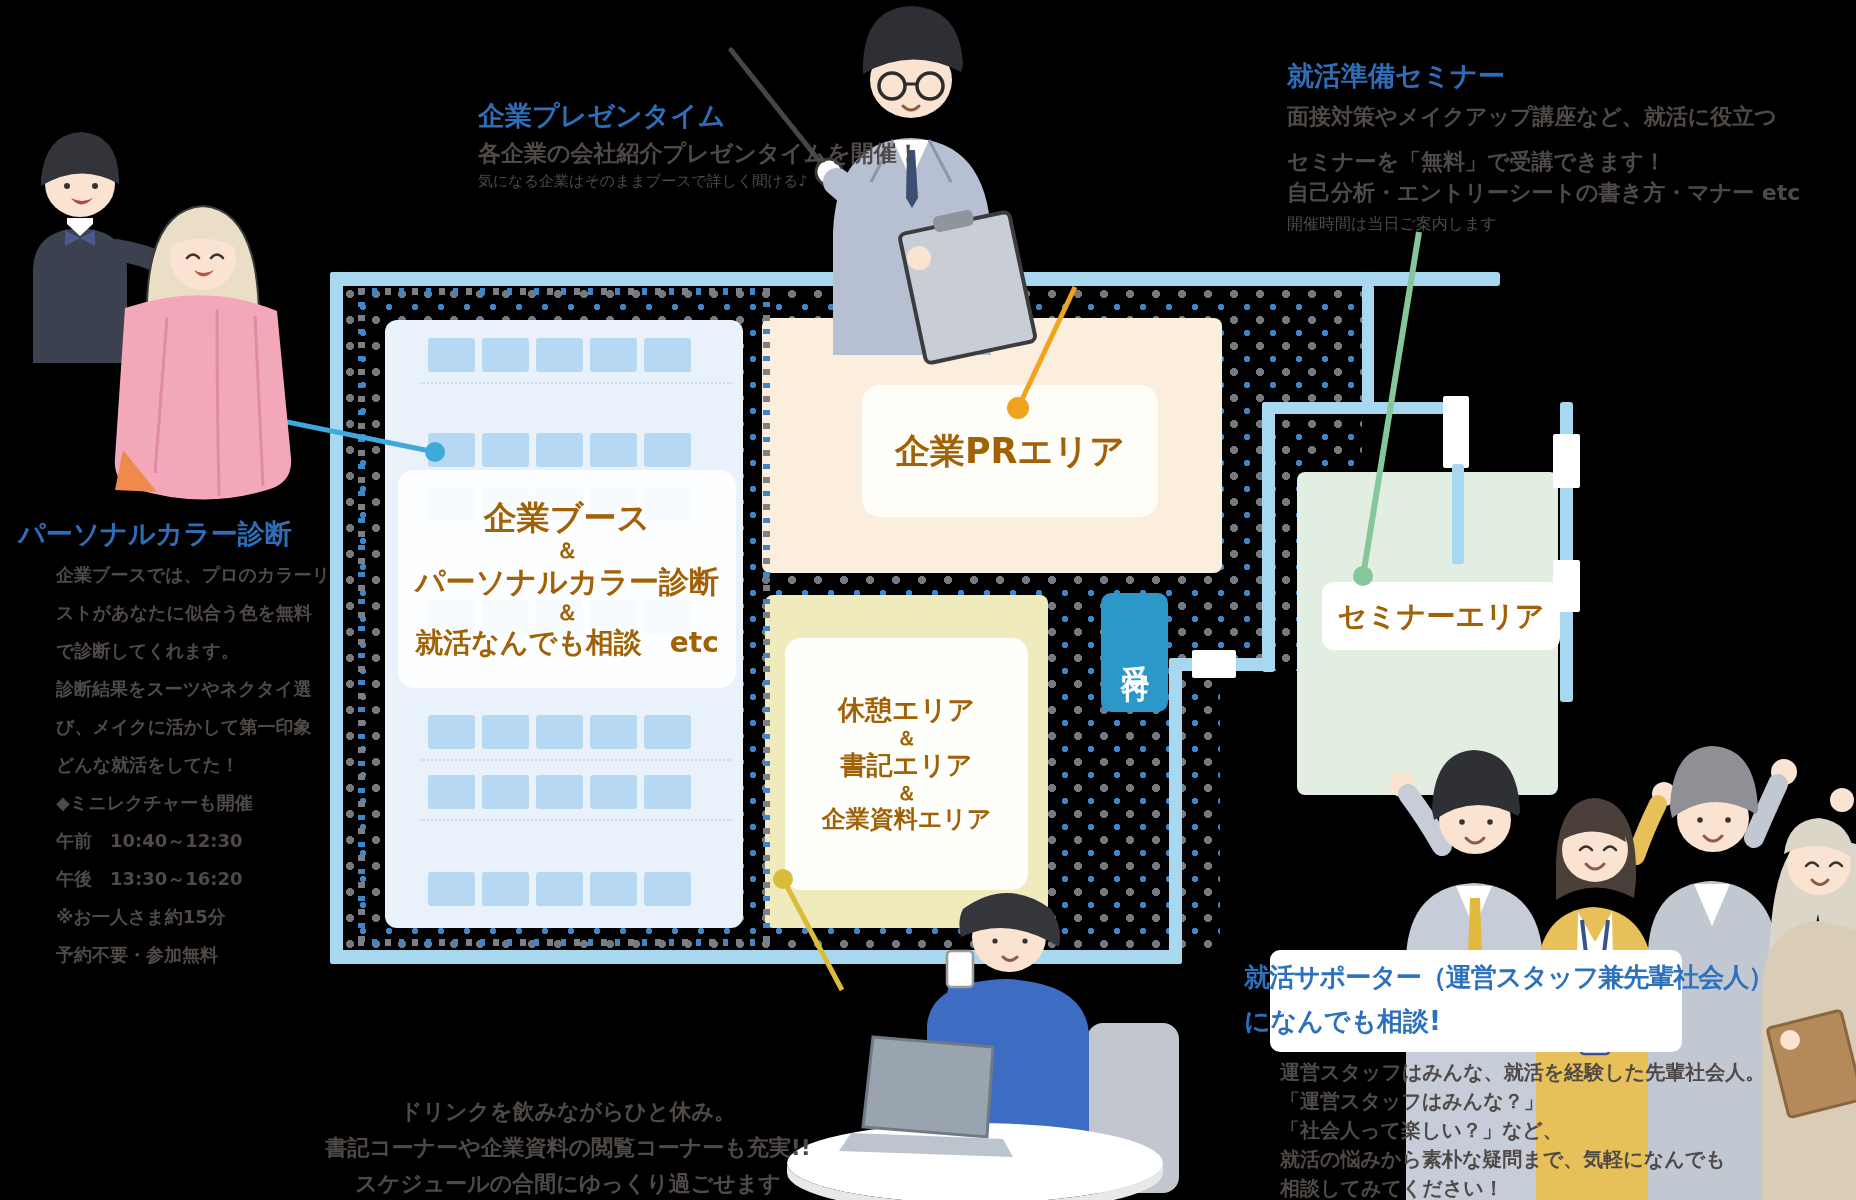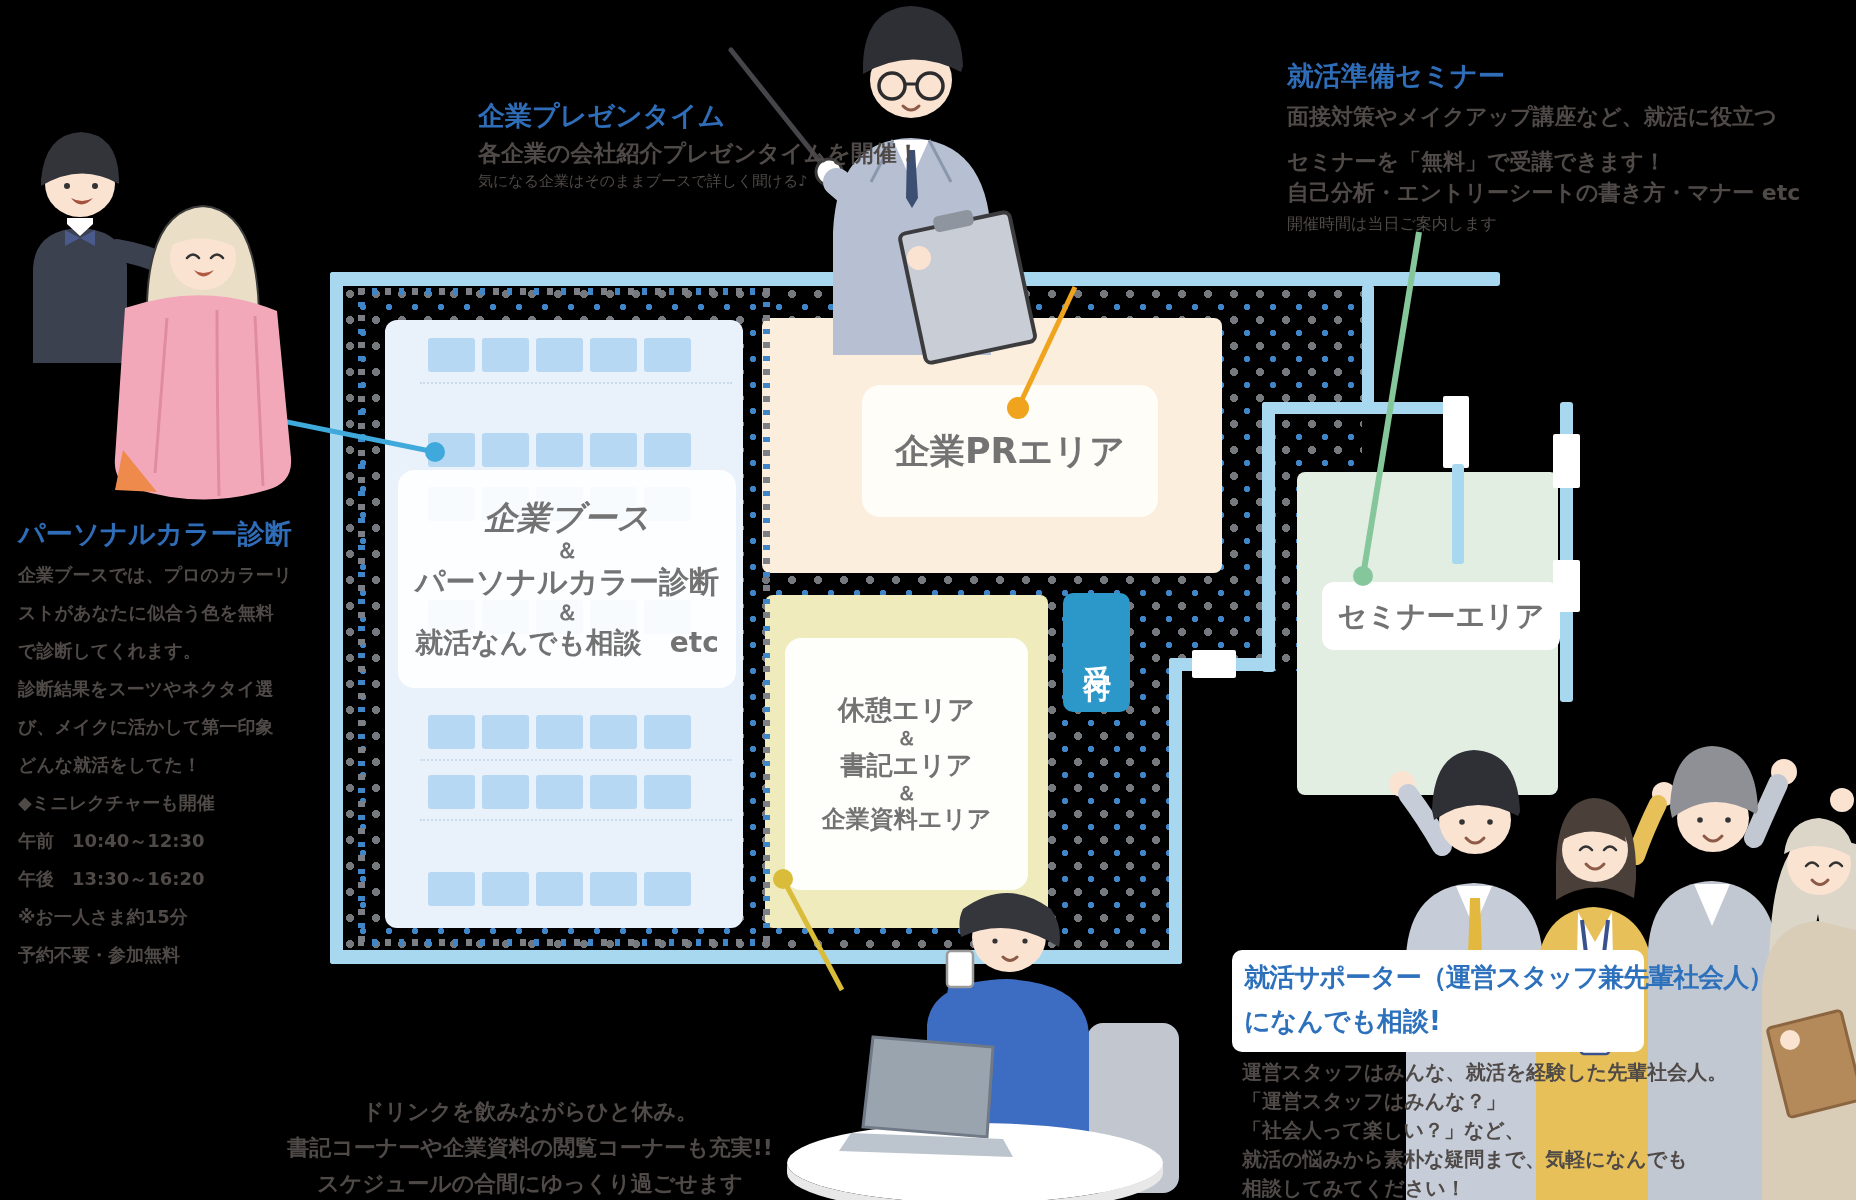--- a/index.html
+++ b/index.html
@@ -1,41 +1,41 @@
 <!DOCTYPE html>
 <html><head>
 <meta charset="utf-8">
 <style>
   html,body{margin:0;padding:0;background:#000;}
   #stage{
     position:relative;width:1856px;height:1200px;background:#000;
     overflow:hidden;font-family:"DejaVu Sans","Liberation Sans",sans-serif;
   }
-  .abs{position:absolute;}
+  .abs{position:absolute;margin-left:38px;}
   .wall{position:absolute;background:#a8d8ef;border-radius:3px;}
   .door{position:absolute;background:#ffffff;border-radius:2px;}
   .dots{
     position:absolute;
     background-image:
       radial-gradient(circle 4px at 7px 7px, #75787d 97%, transparent),
       radial-gradient(circle 3px at 20px 20px, #3f86c8 97%, transparent);
     background-size:26px 26px;
   }
   .dash-h{position:absolute;height:7px;
     background:repeating-linear-gradient(90deg,#7c8086 0 6px,transparent 6px 14px,#3f86c8 14px 19px,transparent 19px 27px);}
   .dash-v{position:absolute;width:7px;
     background:repeating-linear-gradient(180deg,#7c8086 0 6px,transparent 6px 14px,#3f86c8 14px 19px,transparent 19px 27px);}
   .zone{position:absolute;border-radius:8px;}
   .zone-dots{
     background-image:radial-gradient(circle 2px at 8px 8px, rgba(0,0,0,0.05) 97%, transparent);
     background-size:28px 28px;
   }
   .card{position:absolute;background:rgba(255,255,255,0.9);border-radius:16px;
     display:flex;flex-direction:column;align-items:center;justify-content:center;}
-  .maplabel{color:#737373;font-weight:bold;text-align:center;line-height:1.2;}
+  .maplabel{color:#a16207;font-weight:bold;text-align:center;line-height:1.2;}
   .heading{position:absolute;color:#2f6db8;font-weight:bold;font-size:27px;white-space:nowrap;}
   .gray{color:#4f4a47;white-space:nowrap;}
   .gline{position:absolute;}
   svg{position:absolute;overflow:visible;}
 </style>
 </head>
 <body>
 
 <div id="stage">
 
@@ -107,21 +107,21 @@
   <div class="wall" style="left:1560px;top:402px;width:13px;height:300px;"></div>
   <div class="door" style="left:1553px;top:434px;width:27px;height:54px;"></div>
   <div class="door" style="left:1553px;top:560px;width:27px;height:52px;"></div>
 
   <div class="abs" style="left:1063px;top:593px;width:67px;height:119px;background:#2c98c9;border-radius:10px;
               display:flex;align-items:center;justify-content:center;">
     <span style="writing-mode:vertical-rl;color:#fff;font-weight:bold;font-size:28px;letter-spacing:10px;">受付</span>
   </div>
 
   <div class="card" style="left:398px;top:470px;width:338px;height:218px;background:rgba(255,255,255,0.88);">
-    <div class="maplabel" style="font-size:33px;font-style:italic;">企業ブース</div>
+    <div class="maplabel" style="font-size:33px;">企業ブース</div>
     <div class="maplabel" style="font-size:22px;">＆</div>
     <div class="maplabel" style="font-size:30px;">パーソナルカラー診断</div>
     <div class="maplabel" style="font-size:22px;">＆</div>
     <div class="maplabel" style="font-size:28px;">就活なんでも相談　etc</div>
   </div>
 
   <div class="card" style="left:862px;top:385px;width:296px;height:132px;background:#fffdf8;border-radius:18px;">
     <div class="maplabel" style="font-size:35px;">企業PRエリア</div>
   </div>
 

